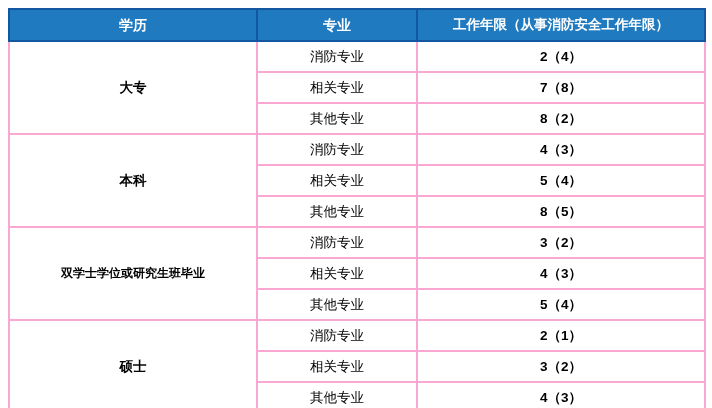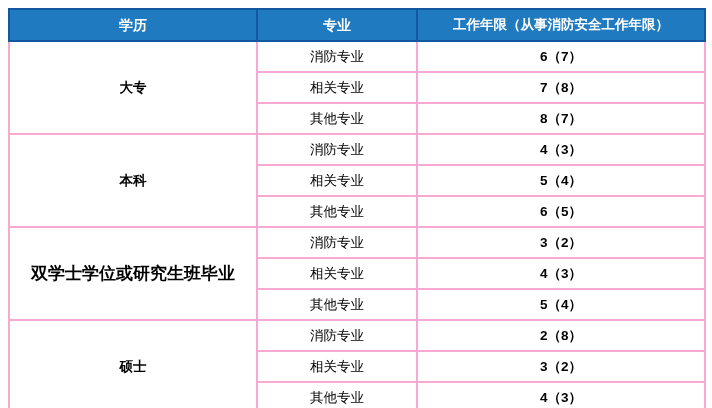--- a/index.html
+++ b/index.html
@@ -57,21 +57,21 @@
   }
   td.major-cell {
     font-size: 13px;
     margin-left: 19px;
   }
   td.years-cell {
     font-size: 13px;
     font-weight: bold;
   }
   td.edu-cell.narrow-text {
-    font-size: 17px;
+    font-size: 12px;
   }
 </style>
 </head>
 <body>
 
 <div class="table-wrap">
   <table class="qual-table">
     <colgroup>
       <col class="c1">
       <col class="c2">
@@ -82,63 +82,63 @@
         <th>学历</th>
         <th>专业</th>
         <th class="hdr-long">工作年限（从事消防安全工作年限）</th>
       </tr>
     </thead>
     <tbody>
 
       <tr>
         <td class="edu-cell" rowspan="3">大专</td>
         <td class="major-cell">消防专业</td>
-        <td class="years-cell">6（7）</td>
+        <td class="years-cell">2（4）</td>
       </tr>
       <tr>
         <td class="major-cell">相关专业</td>
         <td class="years-cell">7（8）</td>
       </tr>
       <tr>
         <td class="major-cell">其他专业</td>
-        <td class="years-cell">8（7）</td>
+        <td class="years-cell">8（2）</td>
       </tr>
 
       <tr>
         <td class="edu-cell" rowspan="3">本科</td>
         <td class="major-cell">消防专业</td>
         <td class="years-cell">4（3）</td>
       </tr>
       <tr>
         <td class="major-cell">相关专业</td>
         <td class="years-cell">5（4）</td>
       </tr>
       <tr>
         <td class="major-cell">其他专业</td>
-        <td class="years-cell">6（5）</td>
+        <td class="years-cell">8（5）</td>
       </tr>
 
       <tr>
         <td class="edu-cell narrow-text" rowspan="3">双学士学位或研究生班毕业</td>
         <td class="major-cell">消防专业</td>
         <td class="years-cell">3（2）</td>
       </tr>
       <tr>
         <td class="major-cell">相关专业</td>
         <td class="years-cell">4（3）</td>
       </tr>
       <tr>
         <td class="major-cell">其他专业</td>
         <td class="years-cell">5（4）</td>
       </tr>
 
       <tr>
         <td class="edu-cell" rowspan="3">硕士</td>
         <td class="major-cell">消防专业</td>
-        <td class="years-cell">2（8）</td>
+        <td class="years-cell">2（1）</td>
       </tr>
       <tr>
         <td class="major-cell">相关专业</td>
         <td class="years-cell">3（2）</td>
       </tr>
       <tr>
         <td class="major-cell">其他专业</td>
         <td class="years-cell">4（3）</td>
       </tr>
 

